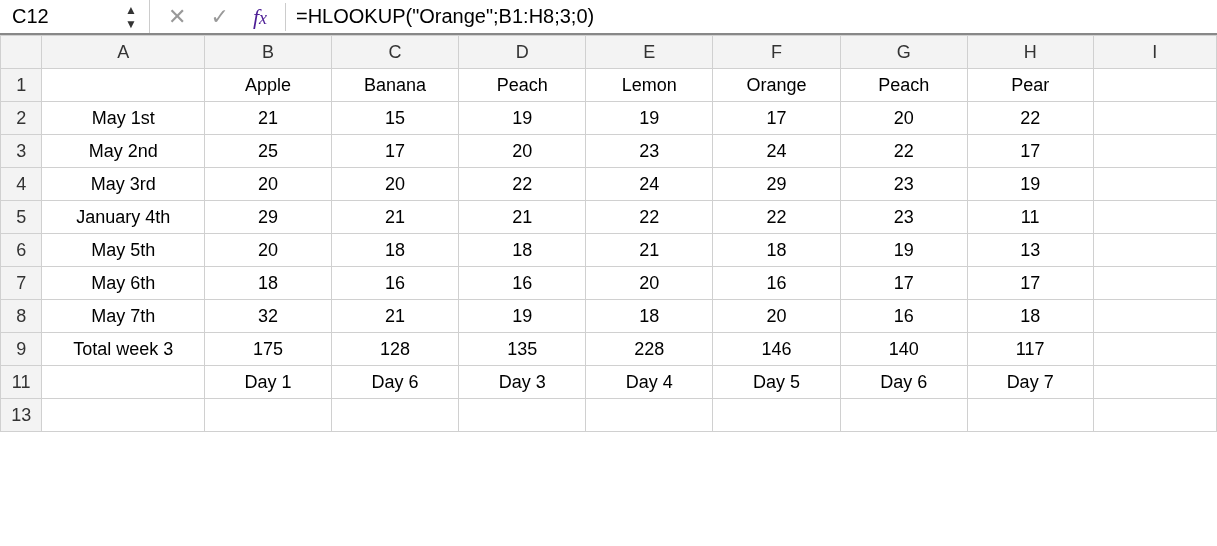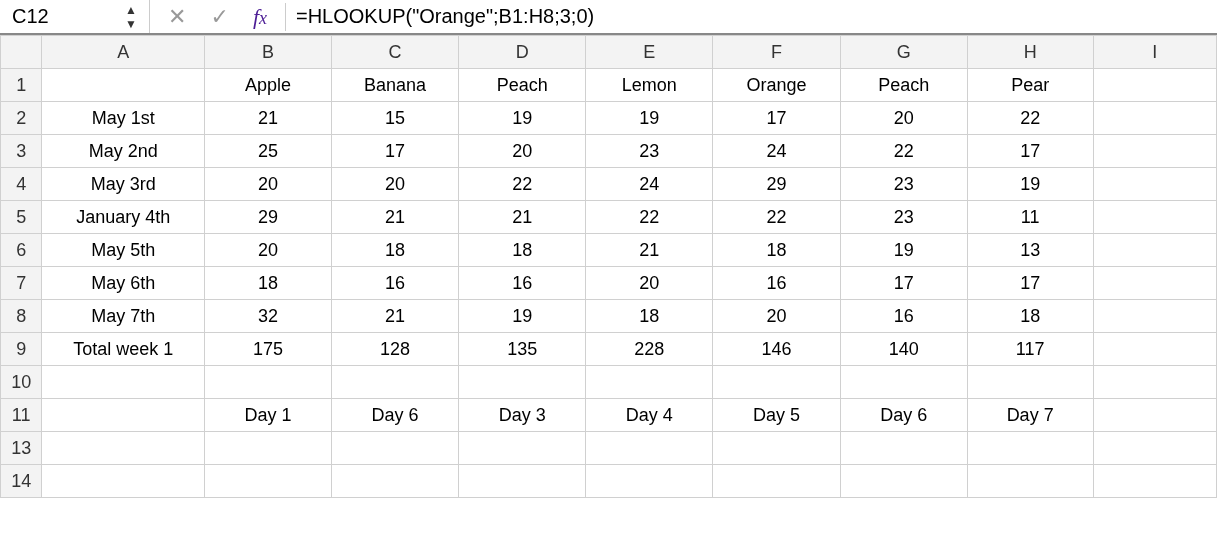--- a/index.html
+++ b/index.html
@@ -256,41 +256,29 @@
           <td class="col-C">21</td>
           <td class="col-D">19</td>
           <td class="col-E">18</td>
           <td class="col-F">20</td>
           <td class="col-G">16</td>
           <td class="col-H">18</td>
           <td class="col-I"></td>
         </tr>
         <tr>
           <th class="row-header">9</th>
-          <td class="col-A left bold">Total week 1</td>
+          <td class="col-A left bold">Total week 3</td>
           <td class="col-B bold">175</td>
           <td class="col-C bold">128</td>
           <td class="col-D bold">135</td>
           <td class="col-E bold">228</td>
           <td class="col-F bold">146</td>
           <td class="col-G bold">140</td>
           <td class="col-H bold">117</td>
           <td class="col-I bold"></td>
-        </tr>
-        <tr>
-          <th class="row-header">10</th>
-          <td class="col-A left"></td>
-          <td class="col-B"></td>
-          <td class="col-C"></td>
-          <td class="col-D"></td>
-          <td class="col-E"></td>
-          <td class="col-F"></td>
-          <td class="col-G"></td>
-          <td class="col-H"></td>
-          <td class="col-I"></td>
         </tr>
         <tr>
           <th class="row-header">11</th>
           <td class="col-A left"></td>
           <td class="col-B bold">Day 1</td>
           <td class="col-C bold">Day 6</td>
           <td class="col-D bold">Day 3</td>
           <td class="col-E bold">Day 4</td>
           <td class="col-F bold">Day 5</td>
           <td class="col-G bold">Day 6</td>
@@ -302,27 +290,15 @@
           <td class="col-A left"></td>
           <td class="col-B"></td>
           <td class="col-C"></td>
           <td class="col-D"></td>
           <td class="col-E"></td>
           <td class="col-F"></td>
           <td class="col-G"></td>
           <td class="col-H"></td>
           <td class="col-I"></td>
         </tr>
-        <tr>
-          <th class="row-header">14</th>
-          <td class="col-A left"></td>
-          <td class="col-B"></td>
-          <td class="col-C"></td>
-          <td class="col-D"></td>
-          <td class="col-E"></td>
-          <td class="col-F"></td>
-          <td class="col-G"></td>
-          <td class="col-H"></td>
-          <td class="col-I"></td>
-        </tr>
       </tbody>
   </table>
 </div>
 
 </body></html>

